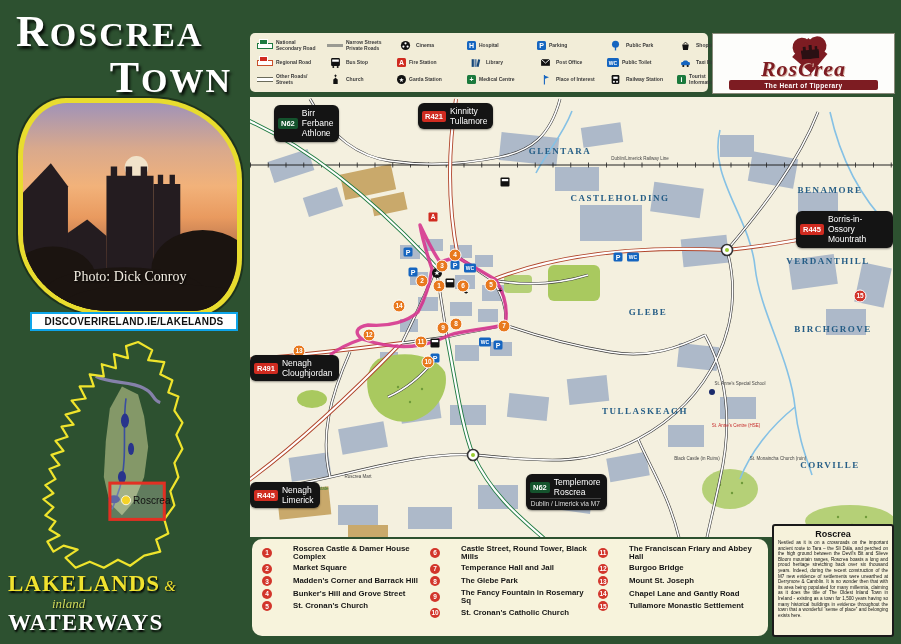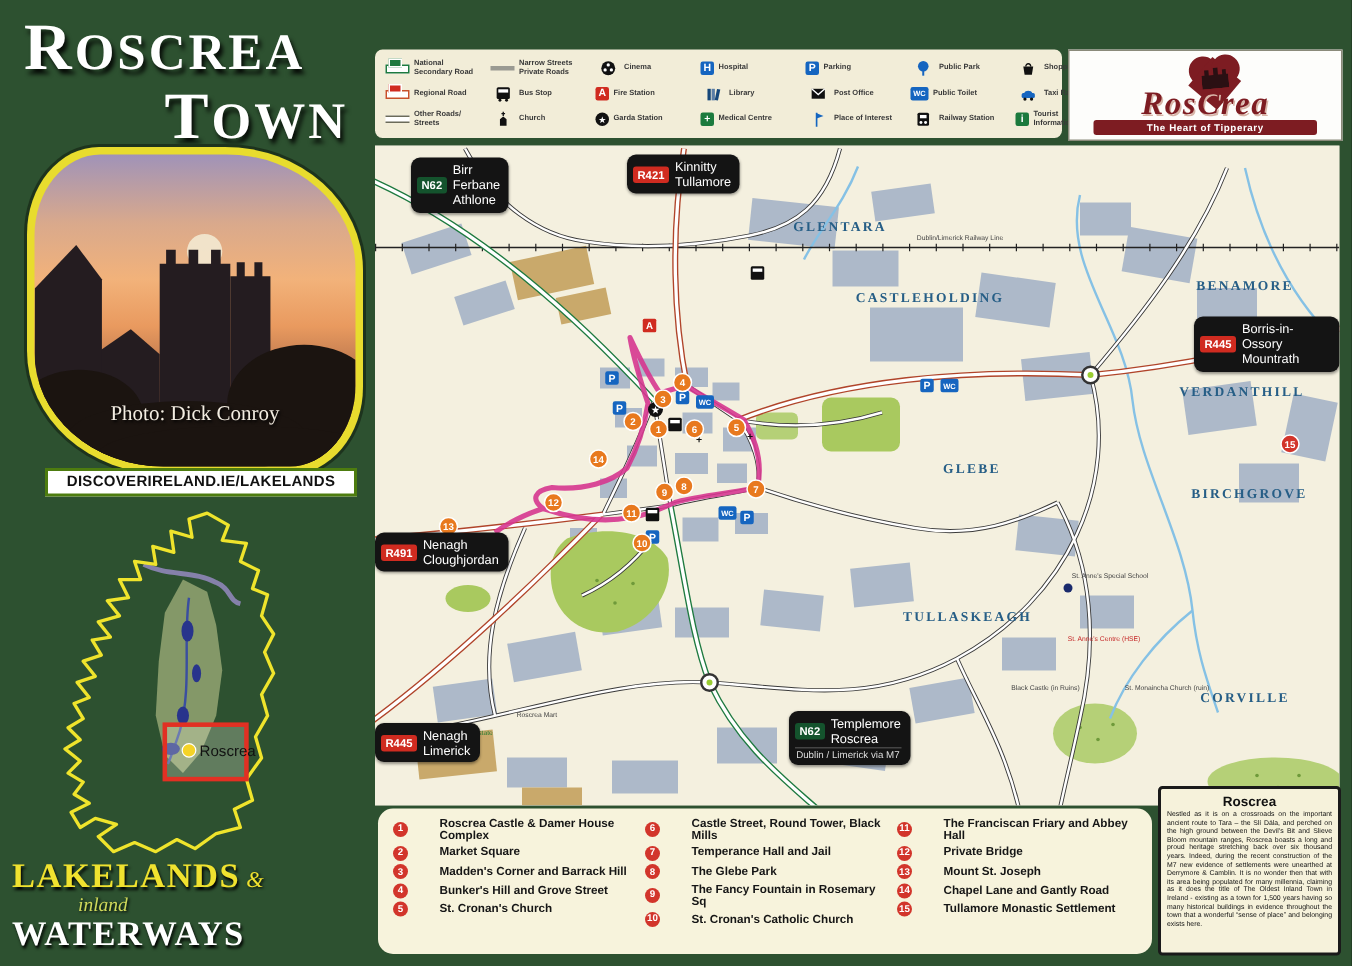--- a/index.html
+++ b/index.html
@@ -16,21 +16,21 @@
   .title .t2{text-align:right;margin-top:2px;padding-right:6px;}
 
   .photo-card{position:absolute;left:10px;top:92px;width:214px;height:208px;background:#e8dc2e;
               border-radius:48px 92px 48px 92px / 58px 82px 58px 82px;padding:5px;box-shadow:0 0 0 2px #1d331d;}
   .photo{width:100%;height:100%;border-radius:44px 86px 44px 86px / 54px 76px 54px 76px;overflow:hidden;position:relative;
          background:linear-gradient(180deg,#a093b8 0%,#d9a98c 22%,#f2b27a 40%,#e99a5f 55%,#b06f4a 72%,#553c30 88%,#2e241d 100%);}
   .photo svg{position:absolute;inset:0;width:100%;height:100%;}
   .photo-credit{position:absolute;left:0;right:0;bottom:26px;text-align:center;color:#f3ede2;
                 font-family:"Liberation Serif",serif;font-size:14px;text-shadow:1px 1px 2px #000;}
 
-  .site-bar{position:absolute;left:22px;top:306px;width:204px;background:#fff;border:2px solid #4d7c0f;
+  .site-bar{position:absolute;left:22px;top:306px;width:204px;background:#fff;border:2px solid #0ea5e9;
             text-align:center;font-weight:bold;font-size:10px;letter-spacing:.2px;padding:2px 0;color:#111;}
 
   .inset{position:absolute;left:8px;top:330px;width:220px;height:262px;}
   .brand{position:absolute;right:6px;bottom:4px;text-align:left;font-family:"Liberation Serif",serif;line-height:1.0;}
   .brand .lk{color:#f0e22f;font-weight:bold;font-size:23px;text-transform:uppercase;text-shadow:1px 2px 2px #000;letter-spacing:1px;}
   .brand .amp{color:#f0e22f;font-style:italic;font-size:15px;text-shadow:1px 1px 2px #000;}
   .brand .inl{color:#cfd95a;font-style:italic;font-size:13px;text-shadow:1px 1px 2px #000;margin-left:44px;}
   .brand .ww{color:#fff;font-weight:bold;font-size:23px;text-transform:uppercase;text-shadow:1px 2px 2px #000;letter-spacing:1px;}
 
   
@@ -715,21 +715,21 @@
             <span class="txt">St. Cronan's Catholic Church</span>
           </div>
       </div>
       <div class="poi-col">
         <div class="poi-item">
             <span class="num">11</span>
             <span class="txt">The Franciscan Friary and Abbey Hall</span>
           </div>
         <div class="poi-item">
             <span class="num">12</span>
-            <span class="txt">Private Bridge</span>
+            <span class="txt">Burgoo Bridge</span>
           </div>
         <div class="poi-item">
             <span class="num">13</span>
             <span class="txt">Mount St. Joseph</span>
           </div>
         <div class="poi-item">
             <span class="num">14</span>
             <span class="txt">Chapel Lane and Gantly Road</span>
           </div>
         <div class="poi-item">

